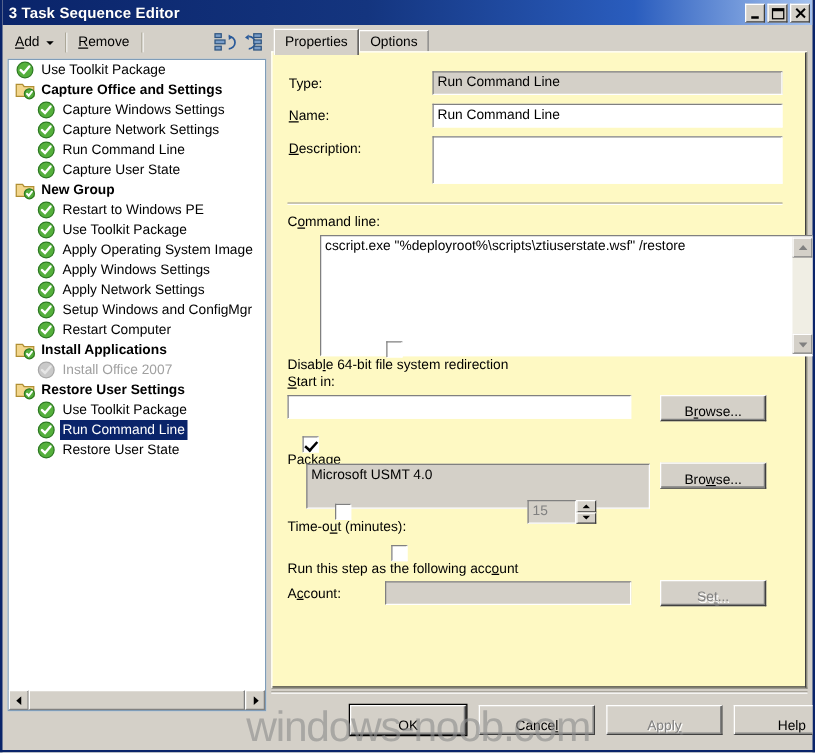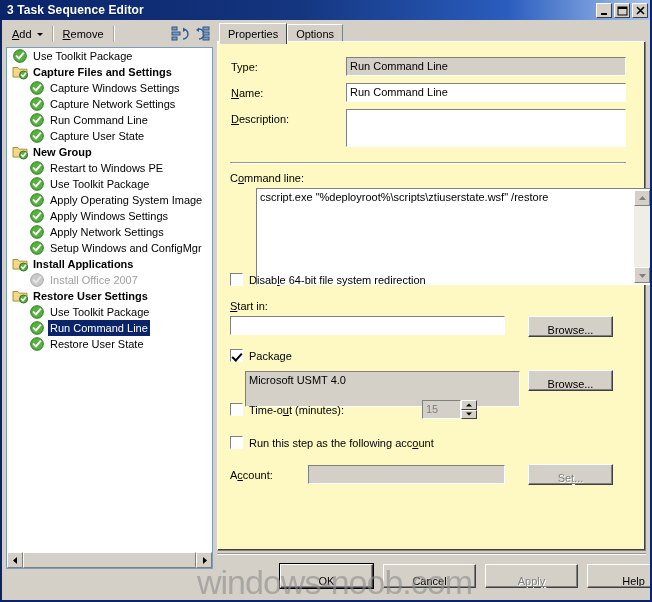--- a/index.html
+++ b/index.html
@@ -311,20 +311,21 @@
   }
   .btn.disabled { color: #808080; text-shadow: 1px 1px 0 #ffffff; }
   .btn.default { outline: 1px solid #000000; outline-offset: 0px; }
 
   .cbox-row {
     position: absolute;
     display: flex;
     align-items: center;
     font-size: 11px;
     white-space: nowrap;
+    flex-direction: column;
   }
   .cbox {
     width: 13px; height: 13px;
     background: #ffffff;
     border-top: 1px solid #808080;
     border-left: 1px solid #808080;
     border-right: 1px solid #ffffff;
     border-bottom: 1px solid #ffffff;
     box-sizing: border-box;
     margin-right: 6px;
@@ -491,21 +492,21 @@
                   <path d="M4.6,8.1 L7,10.4 L11.4,5.2" fill="none" stroke="#ffffff" stroke-width="2" stroke-linecap="round"></path>
                 </svg></span>
               <span class="lbl">Use Toolkit Package</span>
             </div>
             <div class="tree-item ind0 group">
               <span class="ic"><svg width="16" height="16" viewBox="0 0 16 16">
                   <path d="M1,3.5 L6,3.5 L7.3,5.2 L15,5.2 L15,13 L1,13 Z" fill="#f3d68c" stroke="#b08f33" stroke-width="1"></path>
                   <circle cx="11.5" cy="11" r="4" fill="#55b03c" stroke="#2e7a23" stroke-width="1"></circle>
                   <path d="M9.6,11 L11,12.5 L13.6,9.2" fill="none" stroke="#ffffff" stroke-width="1.6" stroke-linecap="round"></path>
                 </svg></span>
-              <span class="lbl">Capture Files and Settings</span>
+              <span class="lbl">Capture Office and Settings</span>
             </div>
             <div class="tree-item ind1">
               <span class="ic"><svg width="16" height="16" viewBox="0 0 16 16">
                   <circle cx="8" cy="8" r="6.3" fill="#55b03c" stroke="#2e7a23" stroke-width="1"></circle>
                   <path d="M4.6,8.1 L7,10.4 L11.4,5.2" fill="none" stroke="#ffffff" stroke-width="2" stroke-linecap="round"></path>
                 </svg></span>
               <span class="lbl">Capture Windows Settings</span>
             </div>
             <div class="tree-item ind1">
               <span class="ic"><svg width="16" height="16" viewBox="0 0 16 16">
@@ -570,20 +571,27 @@
                   <path d="M4.6,8.1 L7,10.4 L11.4,5.2" fill="none" stroke="#ffffff" stroke-width="2" stroke-linecap="round"></path>
                 </svg></span>
               <span class="lbl">Apply Network Settings</span>
             </div>
             <div class="tree-item ind1">
               <span class="ic"><svg width="16" height="16" viewBox="0 0 16 16">
                   <circle cx="8" cy="8" r="6.3" fill="#55b03c" stroke="#2e7a23" stroke-width="1"></circle>
                   <path d="M4.6,8.1 L7,10.4 L11.4,5.2" fill="none" stroke="#ffffff" stroke-width="2" stroke-linecap="round"></path>
                 </svg></span>
               <span class="lbl">Setup Windows and ConfigMgr</span>
+            </div>
+            <div class="tree-item ind1">
+              <span class="ic"><svg width="16" height="16" viewBox="0 0 16 16">
+                  <circle cx="8" cy="8" r="6.3" fill="#55b03c" stroke="#2e7a23" stroke-width="1"></circle>
+                  <path d="M4.6,8.1 L7,10.4 L11.4,5.2" fill="none" stroke="#ffffff" stroke-width="2" stroke-linecap="round"></path>
+                </svg></span>
+              <span class="lbl">Restart Computer</span>
             </div>
             <div class="tree-item ind0 group">
               <span class="ic"><svg width="16" height="16" viewBox="0 0 16 16">
                   <path d="M1,3.5 L6,3.5 L7.3,5.2 L15,5.2 L15,13 L1,13 Z" fill="#f3d68c" stroke="#b08f33" stroke-width="1"></path>
                   <circle cx="11.5" cy="11" r="4" fill="#55b03c" stroke="#2e7a23" stroke-width="1"></circle>
                   <path d="M9.6,11 L11,12.5 L13.6,9.2" fill="none" stroke="#ffffff" stroke-width="1.6" stroke-linecap="round"></path>
                 </svg></span>
               <span class="lbl">Install Applications</span>
             </div>
             <div class="tree-item ind1 disabled">

